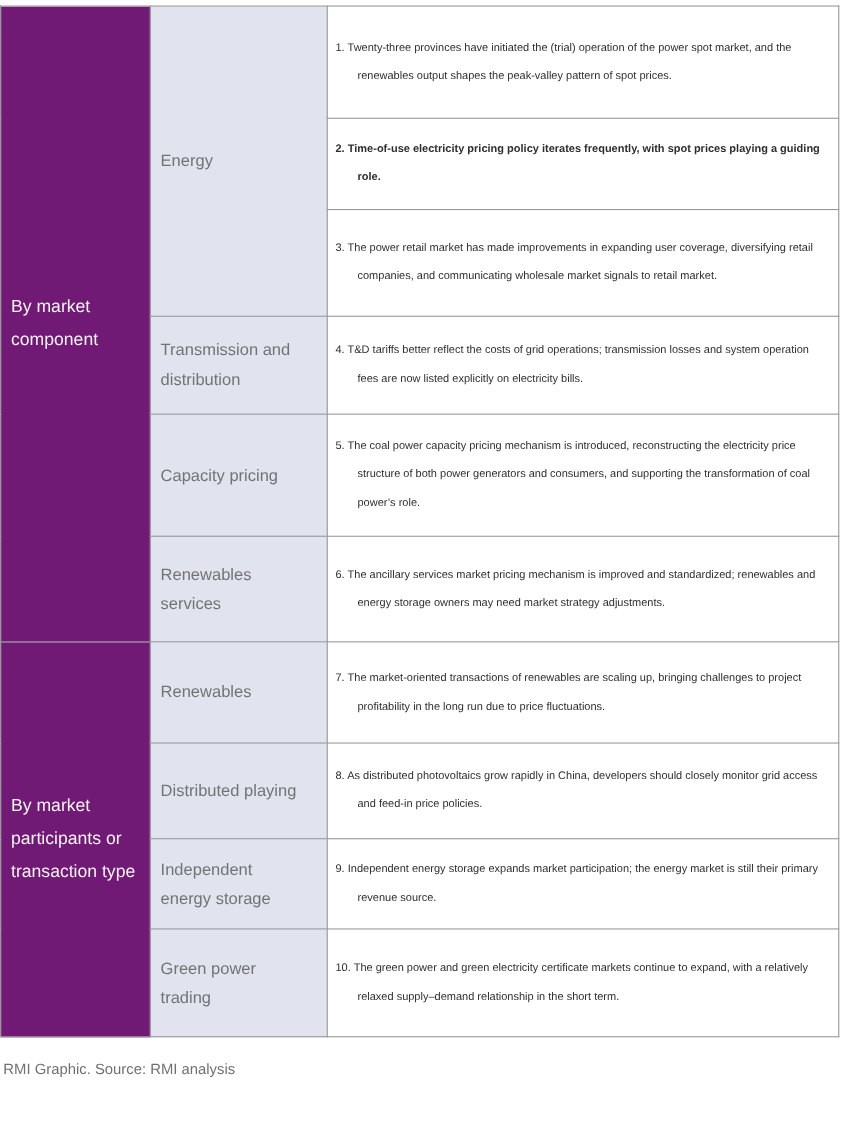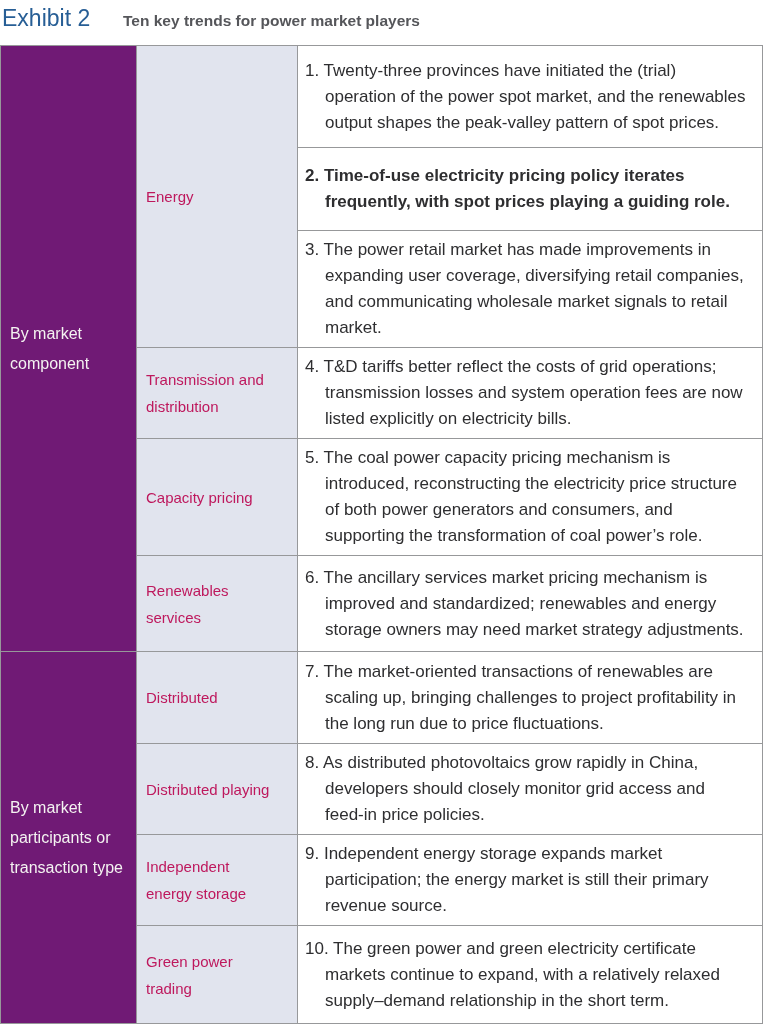--- a/index.html
+++ b/index.html
@@ -45,30 +45,30 @@
   }
   td.group {
     background: #701a75;
     color: #F4F3F1;
     font-size: 16px;
     line-height: 30px;
     padding: 4px 8px 4px 9px;
   }
   td.cat {
     background: #E1E4EE;
-    color: #be185d;
+    color: #737373;
     font-size: 15px;
     line-height: 27px;
     padding: 4px 8px 4px 9px;
   }
   .cat-label { display: inline-block; max-width: 130px; }
   td.trend {
     background: #FFFFFF;
     color: #2E2E30;
-    font-size: 17px;
+    font-size: 10px;
     line-height: 26px;
     padding: 6px 14px 6px 7px;
   }
   td.trend p {
     margin: 0;
     padding-left: 20px;
     text-indent: -20px;
   }
   tr.r1  { height: 102px; }
   tr.r2  { height: 83px; font-weight: bold; }
@@ -87,24 +87,20 @@
     padding-left: 3px;
     color: #717174;
     font-size: 13.5px;
   }
 </style>
 </head>
 <body>
 
 <div class="page">
 
-  <div class="header">
-    <div class="exhibit-label">Exhibit 2</div>
-    <div class="doc-title">Ten key trends for power market players</div>
-  </div>
 
   <table class="trends">
     <colgroup>
       <col style="width:136px">
       <col style="width:161px">
       <col style="width:465px">
     </colgroup>
     <tbody>
       <tr class="r1">
         <td class="group" rowspan="6">
@@ -149,21 +145,21 @@
         </td>
         <td class="trend">
           <p><span>6.</span> <span>The ancillary services market pricing mechanism is improved and standardized; renewables and energy storage owners may need market strategy adjustments.</span></p>
         </td>
       </tr>
       <tr class="r7">
         <td class="group" rowspan="4">
           <span>By market participants or transaction type</span>
         </td>
         <td class="cat">
-          <span class="cat-label">Distributed</span>
+          <span class="cat-label">Renewables</span>
         </td>
         <td class="trend">
           <p><span>7.</span> <span>The market-oriented transactions of renewables are scaling up, bringing challenges to project profitability in the long run due to price fluctuations.</span></p>
         </td>
       </tr>
       <tr class="r8">
         <td class="cat">
           <span class="cat-label">Distributed playing</span>
         </td>
         <td class="trend">

